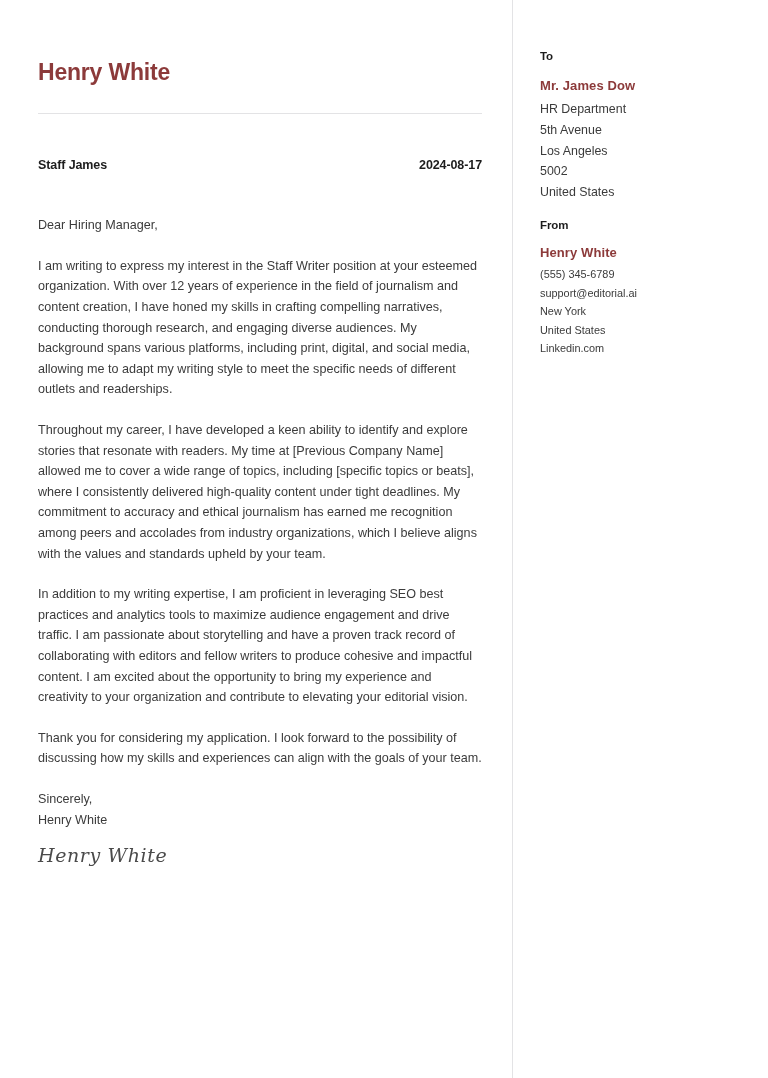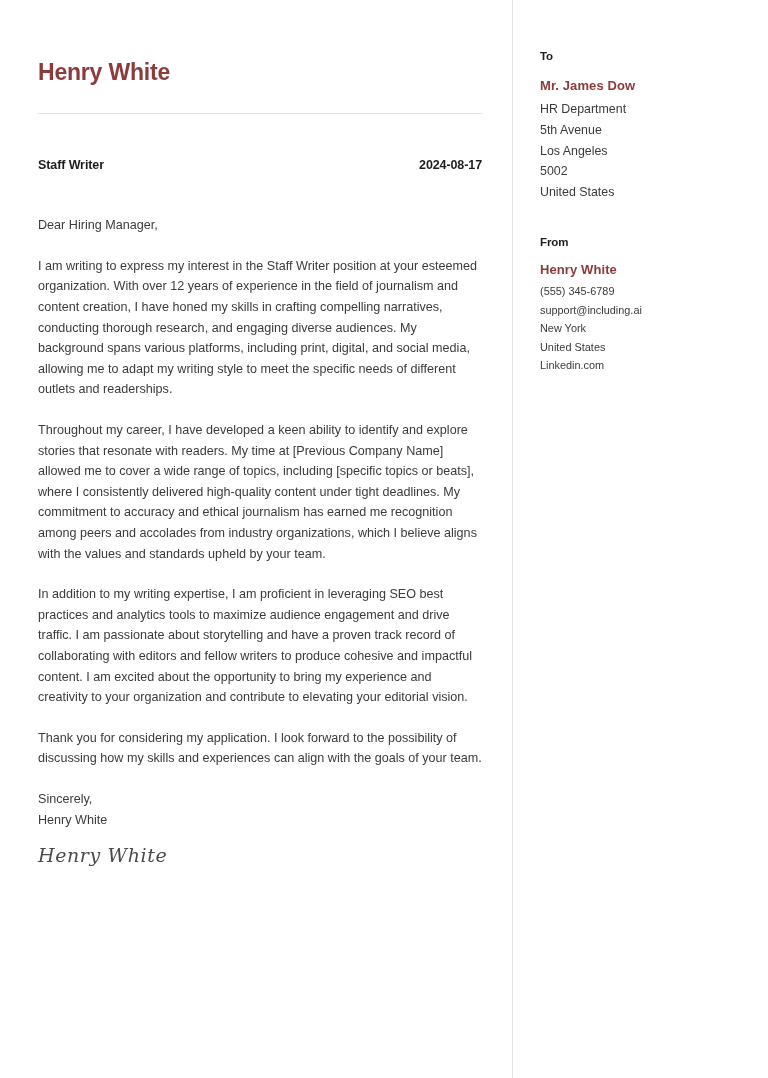--- a/index.html
+++ b/index.html
@@ -143,21 +143,21 @@
     letter-spacing: 0.1px;
   }
 
   .address-line {
     font-size: 12.4px;
     line-height: 20.8px;
     color: #3b3b3b;
   }
 
   .contact-section + .contact-section {
-    margin-top: 33px;
+    margin-top: 16px;
   }
 
   .sender-name {
     font-size: 13px;
     font-weight: bold;
     color: #8c3a3a;
     margin: 0 0 5px 0;
     letter-spacing: 0.1px;
   }
 
@@ -172,21 +172,21 @@
 
 <div class="page">
 
   <div class="letter-column">
 
     <h1 class="applicant-name">Henry White</h1>
 
     <div class="header-rule"></div>
 
     <div class="meta-row">
-      <span class="job-title">Staff Writer</span>
+      <span class="job-title">Staff James</span>
       <span class="letter-date">2024-08-17</span>
     </div>
 
     <div class="letter-body">
 
       <p class="salutation">Dear Hiring Manager,</p>
 
       <p class="body-paragraph">I am writing to express my interest in the Staff Writer position at your esteemed organization. With over 12 years of experience in the field of journalism and content creation, I have honed my skills in crafting compelling narratives, conducting thorough research, and engaging diverse audiences. My background spans various platforms, including print, digital, and social media, allowing me to adapt my writing style to meet the specific needs of different outlets and readerships.</p>
 
       <p class="body-paragraph">Throughout my career, I have developed a keen ability to identify and explore stories that resonate with readers. My time at [Previous Company Name] allowed me to cover a wide range of topics, including [specific topics or beats], where I consistently delivered high-quality content under tight deadlines. My commitment to accuracy and ethical journalism has earned me recognition among peers and accolades from industry organizations, which I believe aligns with the values and standards upheld by your team.</p>
@@ -216,21 +216,21 @@
       <div class="address-line">5th Avenue</div>
       <div class="address-line">Los Angeles</div>
       <div class="address-line">5002</div>
       <div class="address-line">United States</div>
     </div>
 
     <div class="contact-section">
       <div class="contact-heading">From</div>
       <div class="sender-name">Henry White</div>
       <div class="sender-line">(555) 345-6789</div>
-      <div class="sender-line">support@including.ai</div>
+      <div class="sender-line">support@editorial.ai</div>
       <div class="sender-line">New York</div>
       <div class="sender-line">United States</div>
       <div class="sender-line">Linkedin.com</div>
     </div>
 
   </div>
 
 </div>
 
 </body></html>

